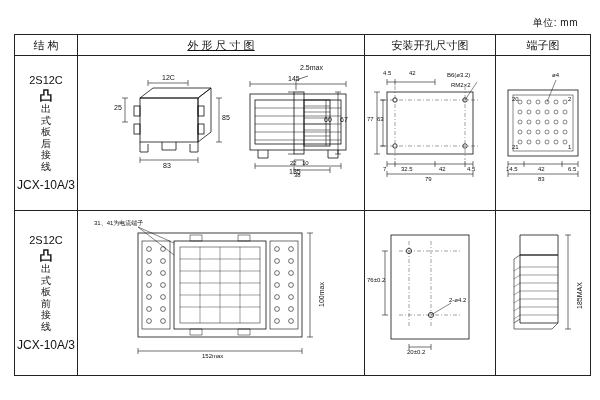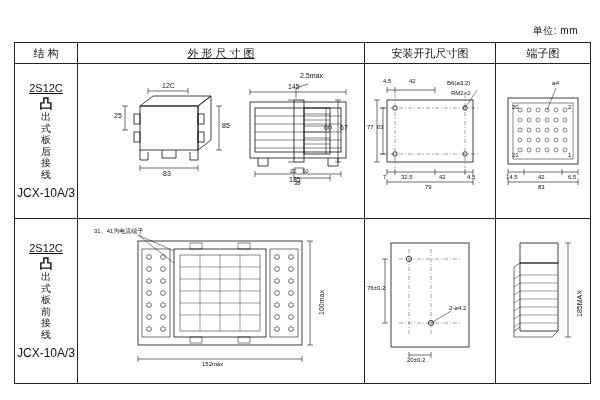--- a/index.html
+++ b/index.html
@@ -6,21 +6,21 @@
   body {
     width:600px; height:400px;
     background:#ffffff;
     font-family:"Liberation Sans", sans-serif;
     color:#111;
     overflow:hidden;
     position:relative;
   }
   #sheet {
     position:absolute;
-    left:0; top:8px;
+    left:0; top:0;
     width:600px; height:296px;
   }
   .unit {
     position:absolute;
     right:22px; top:16px;
     font-size:10px;
     letter-spacing:0.5px;
   }
   table.main {
     position:absolute;
@@ -40,21 +40,21 @@
   .col1 { width:62px; }
   .col2 { width:286px;text-decoration:underline; }
   .col3 { width:130px; }
   .col4 { width:94px; }
   .rowlab {
     font-size:10px;
     line-height:1.18;
     padding:4px 2px;
     vertical-align:top;
   }
-  .rowlab .model { font-size:11px; margin-bottom:2px;text-decoration:underline; }
+  .rowlab .model { font-size:11px; margin-bottom:2px; }
   .rowlab .big { font-size:13px; font-weight:bold; line-height:1.1; }
   .rowlab .vert { font-size:10px; line-height:1.15; }
   .rowlab .code { font-size:12px; margin-top:6px; }
   .cellwrap { position:absolute; inset:0; overflow:hidden; }
   td { position:relative; }
   svg { display:block; }
   .lbl {
     position:absolute;
     font-size:7px;
     color:#111;

